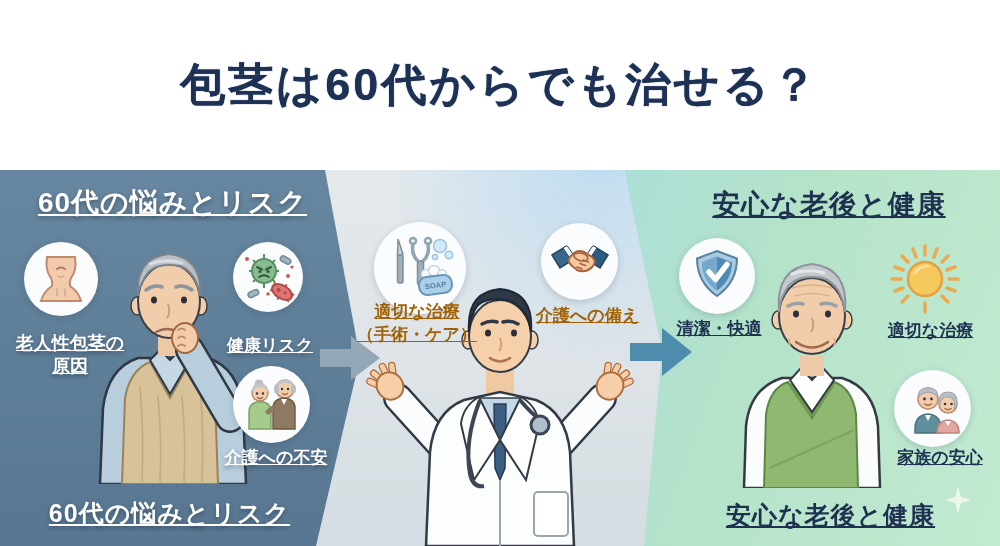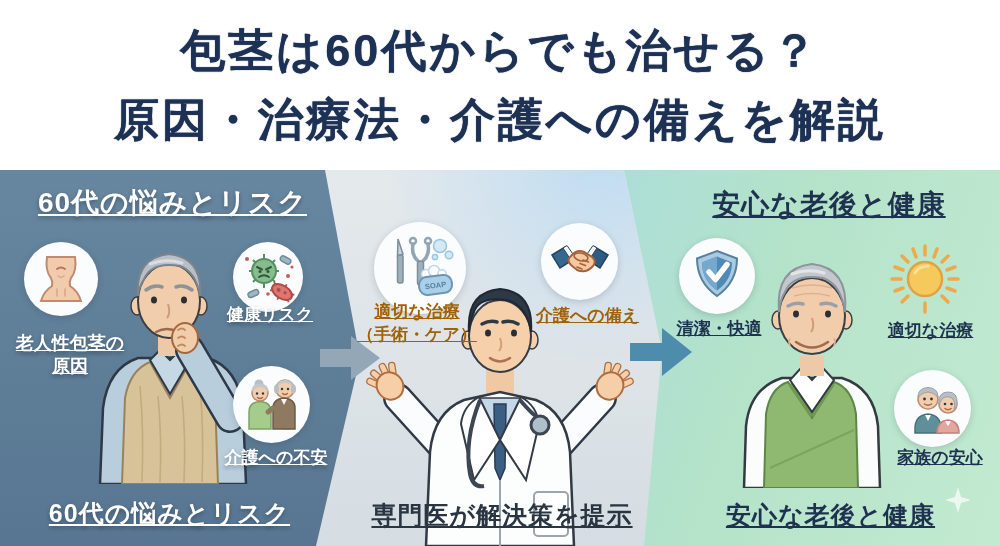--- a/index.html
+++ b/index.html
@@ -45,21 +45,20 @@
 
   .sparkle { position:absolute; z-index:6; }
 </style>
 </head>
 <body>
 
 <div class="stage">
 
   <header class="title-area">
     <div class="title-line">包茎は60代からでも治せる？</div>
-    <div class="title-line">原因・治療法・介護への備えを解説</div>
   </header>
 
   <div class="scene">
 
     <div class="layer p-outcome"></div>
     <div class="layer p-solution"></div>
     <div class="layer p-problems"></div>
 
     <svg class="arrow" style="left:320px;top:166px" width="60" height="44" viewBox="0 0 60 44">
       <polygon points="0,13 31,13 31,0 60,22 31,44 31,31 0,31" fill="#93a7b7"></polygon>
@@ -137,21 +136,21 @@
             <circle cx="45" cy="42" r="1.6" fill="#b04a47"></circle>
         </g>
         <rect x="8" y="42" width="11" height="5.5" rx="2.7" transform="rotate(-24 13 45)" fill="#9fb6c0" stroke="#6f8b97" stroke-width="1.5"></rect>
         <rect x="40" y="8" width="11" height="5.5" rx="2.7" transform="rotate(28 45 11)" fill="#9fb6c0" stroke="#6f8b97" stroke-width="1.5"></rect>
         <circle cx="7" cy="10" r="2" fill="#cc5a55"></circle>
           <circle cx="48" cy="27" r="2" fill="#cc5a55"></circle>
         <circle cx="52" cy="18" r="1.6" fill="#cc5a55"></circle>
           <circle cx="28" cy="45" r="1.8" fill="#cc5a55"></circle>
       </svg>
     </div>
-    <div class="txt lbl light" style="left:210px;top:133px;width:120px">健康リスク</div>
+    <div class="txt lbl light" style="left:210px;top:164px;width:120px">健康リスク</div>
 
     <div class="badge" style="left:233px;top:196px;width:77px;height:77px">
       <svg width="60" height="60" viewBox="0 0 60 60">
         <rect x="40" y="38" width="10" height="16" rx="2" fill="#f4f6f7" stroke="#b9c2c8" stroke-width="1.5"></rect>
         <circle cx="43" cy="14" r="9" fill="#f2cdab" stroke="#c08a6d" stroke-width="1.5"></circle>
         <path d="M35,12 Q35,5 43,5 Q51,5 51,12 Q47,8 43,8 Q39,8 35,12 Z" fill="#c3c8cd"></path>
         <ellipse cx="34.5" cy="14" rx="2.5" ry="4.5" fill="#b9bec3"></ellipse>
         <ellipse cx="51.5" cy="14" rx="2.5" ry="4.5" fill="#b9bec3"></ellipse>
         <circle cx="40" cy="14" r="1.2" fill="#33373c"></circle>
           <circle cx="46" cy="14" r="1.2" fill="#33373c"></circle>
@@ -261,21 +260,20 @@
         <polygon points="13,16 17,13.5 25,25 21,28" fill="#f4f6f8" stroke="#24465f" stroke-width="1"></polygon>
         <polygon points="58,23 45,15 36,27 50,36" fill="#2d5b83" stroke="#24465f" stroke-width="1.5"></polygon>
         <polygon points="47,16 43,13.5 35,25 39,28" fill="#f4f6f8" stroke="#24465f" stroke-width="1"></polygon>
         <path d="M21,24 Q27,17 34,20 L42,25 Q47,29 43,34 Q36,42 27,38 L21,33 Q16,28 21,24 Z" fill="#f4c9a2" stroke="#a4623a" stroke-width="2"></path>
         <ellipse cx="31" cy="25" rx="7" ry="3.8" transform="rotate(14 31 25)" fill="#f4c9a2" stroke="#a4623a" stroke-width="1.6"></ellipse>
         <path d="M27,35 l5,2 M30,31.5 l5.5,2 M33,28 l5.5,2" fill="none" stroke="#a4623a" stroke-width="1.6" stroke-linecap="round"></path>
       </svg>
     </div>
     <div class="txt lbl dark" style="left:520px;top:134px;width:135px">介護への備え</div>
 
-    <div class="txt cap dark" style="left:366px;top:329px;width:272px;color:#2a3542">専門医が解決策を提示</div>
 
     <div class="txt hdr navy" style="left:694px;top:16px;width:270px">安心な老後と健康</div>
 
     <svg class="person" style="left:726px;top:84px" width="172" height="234" viewBox="0 0 172 234">
       <path d="M18,234 L20,172 Q24,134 56,124 L116,124 Q148,134 152,172 L154,234 Z" fill="#fbfcfc" stroke="#333a42" stroke-width="2.5"></path>
       <path d="M38,234 L40,160 Q44,134 62,128 L86,164 L108,128 Q126,134 130,160 L132,234 Z" fill="#8fb971" stroke="#5d8746" stroke-width="2"></path>
       <path d="M64,130 L86,162 M107,130 L86,162" fill="none" stroke="#6d9a50" stroke-width="4"></path>
       <path d="M44,214 Q84,196 128,176" fill="none" stroke="#7aa65c" stroke-width="2"></path>
       <path d="M64,126 L86,158 L108,126 L97,114 L86,126 L75,114 Z" fill="#ffffff" stroke="#333a42" stroke-width="2"></path>
       <rect x="74" y="102" width="24" height="20" fill="#eec9a8"></rect>

